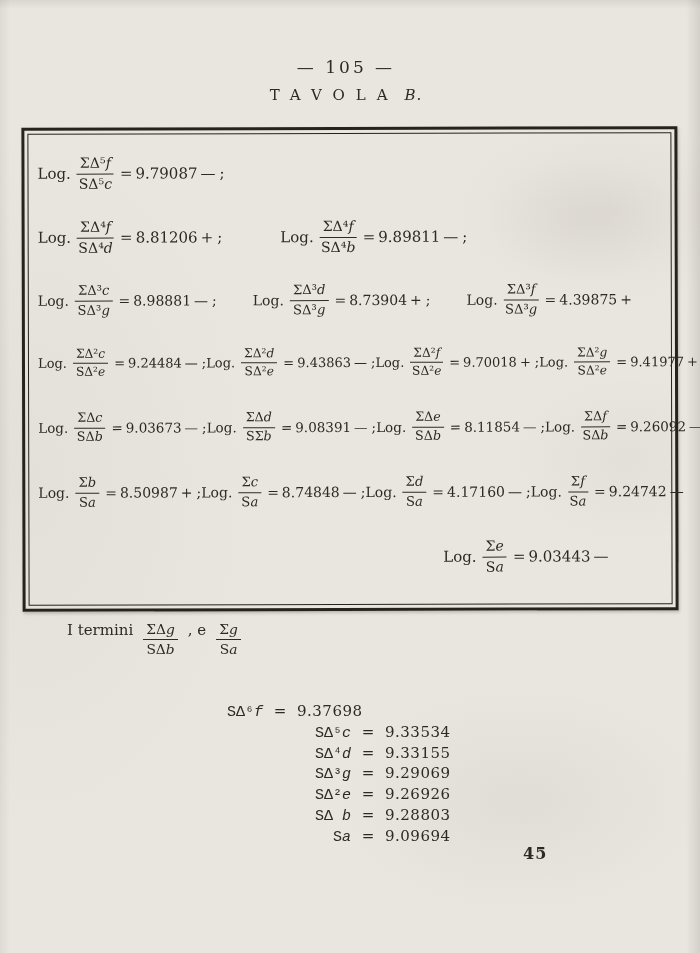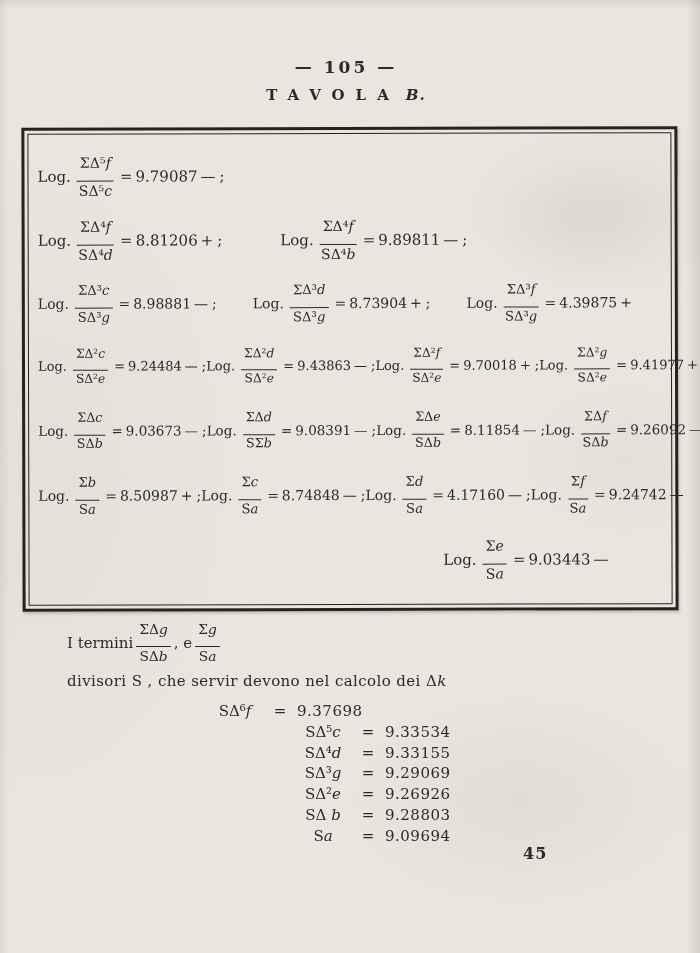--- a/index.html
+++ b/index.html
@@ -9,21 +9,21 @@
     color:#2c2a25;
     background:
       radial-gradient(ellipse 220px 130px at 610px 210px, rgba(120,112,98,.07), transparent 70%),
       radial-gradient(ellipse 260px 160px at 520px 800px, rgba(120,112,98,.08), transparent 70%),
       radial-gradient(ellipse 320px 500px at 30px 480px, rgba(120,112,98,.05), transparent 70%),
       linear-gradient(to left, rgba(80,75,65,.14), rgba(80,75,65,0) 14px),
       linear-gradient(to right, rgba(80,75,65,.08), rgba(80,75,65,0) 10px),
       linear-gradient(to bottom, rgba(80,75,65,.10), rgba(80,75,65,0) 9px),
       #e9e6e0;
   }
-  .page-head{position:absolute;top:57px;left:0;right:8px;text-align:center;font-weight:bold;}
+  .page-head{position:absolute;top:57px;left:0;right:8px;text-align:center;}
   .pnum-top{font-size:17px;letter-spacing:3px;}
   .tavola{margin-top:9px;font-size:15px;}
   .tavola .tword{letter-spacing:11px;}
   .tavola .tb{font-style:italic;letter-spacing:1px;margin-left:6px;}
 
   .formula-box{
     position:absolute;left:22px;top:127px;width:650px;height:478px;
     border:3px solid #26231d;transform:rotate(-0.15deg);
     box-shadow:1px 2px 3px rgba(60,55,45,.25);
     background:
@@ -37,35 +37,35 @@
   .r2{top:84px;font-size:15px;column-gap:58px;}
   .r3{top:148px;font-size:14px;column-gap:36px;}
   .r4{top:212px;font-size:13px;justify-content:space-between;}
   .r5{top:276px;font-size:13.5px;justify-content:space-between;}
   .r6{top:340px;font-size:14px;justify-content:space-between;padding-right:4px;}
   .r7{top:404px;font-size:15px;justify-content:flex-end;padding-right:54px;}
 
   .term{display:inline-flex;align-items:center;}
   .log-label{margin-right:3px;}
   .frac{display:inline-flex;flex-direction:column;align-items:center;margin:0 3px;font-size:.94em;line-height:1.18;}
-  .fnum{display:block;padding:0 3px 9px;border-bottom:1px solid currentColor;}
+  .fnum{display:block;padding:0 3px 2px;border-bottom:1px solid currentColor;}
   .fden{display:block;padding-top:1px;}
   .eq{margin:0 3px;}
   .sign{margin-left:3px;}
   .sep{margin-left:4px;}
 
   .note{position:absolute;left:67px;top:621px;width:585px;font-size:15px;}
-  .note-line1{display:flex;align-items:center;column-gap:0;white-space:nowrap;}
+  .note-line1{display:flex;align-items:flex-start;column-gap:7px;white-space:nowrap;}
   .note-line2{margin-top:7px;letter-spacing:.4px;}
   .note .frac{font-size:.92em;}
 
   .complog{position:absolute;left:207px;top:702px;font-size:15px;}
   .clrow{display:flex;align-items:baseline;height:20.8px;}
   .cl-label{width:88px;font-weight:bold;letter-spacing:.5px;}
-  .cl-lhs{width:56px;text-align:center;}
+  .cl-lhs{width:56px;text-align:right;font-family:Liberation Mono, monospace;}
   .cl-eq{width:34px;text-align:center;}
   .cl-val{letter-spacing:.5px;}
 
   .page-foot{position:absolute;left:523px;top:844px;font-size:16px;font-weight:bold;letter-spacing:1px;}
   i{font-style:italic;}
 </style>
 </head>
 <body>
 
 <div class="page-head">
@@ -306,21 +306,20 @@
       <span class="frac">
         <span class="fnum">ΣΔ<i>g</i></span>
         <span class="fden">SΔ<i>b</i></span>
       </span>
       <span>, e</span>
       <span class="frac">
         <span class="fnum">Σ<i>g</i></span>
         <span class="fden">S<i>a</i></span>
       </span>
     </div>
-  <div class="note-line2" id="note-line-2"><span>divisori S , che servir devono nel calcolo dei </span><span>Δ<i>k</i></span></div>
 </div>
 
 <div class="complog" id="comp-log">
     <div class="clrow">
       <span class="cl-lhs">SΔ⁶<i>f</i></span>
       <span class="cl-eq">=</span>
       <span class="cl-val">9.37698</span>
     </div>
     <div class="clrow">
       <span class="cl-label"></span>

